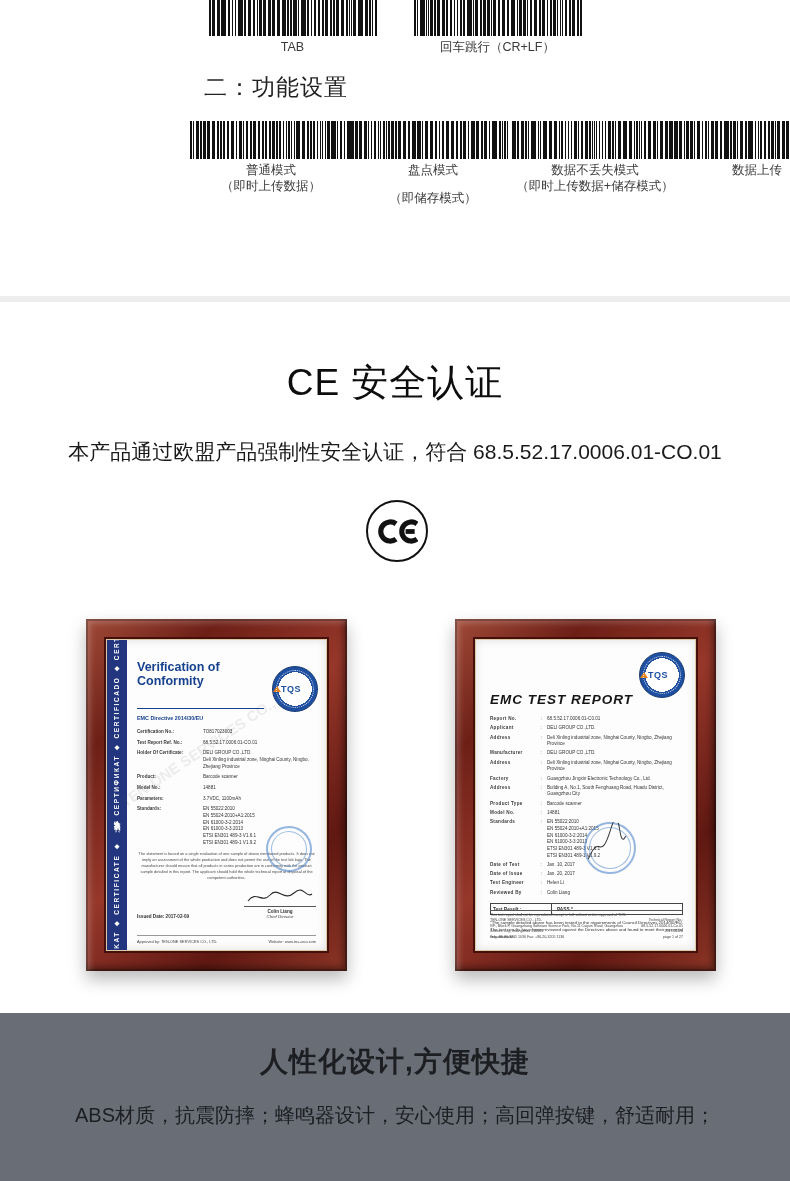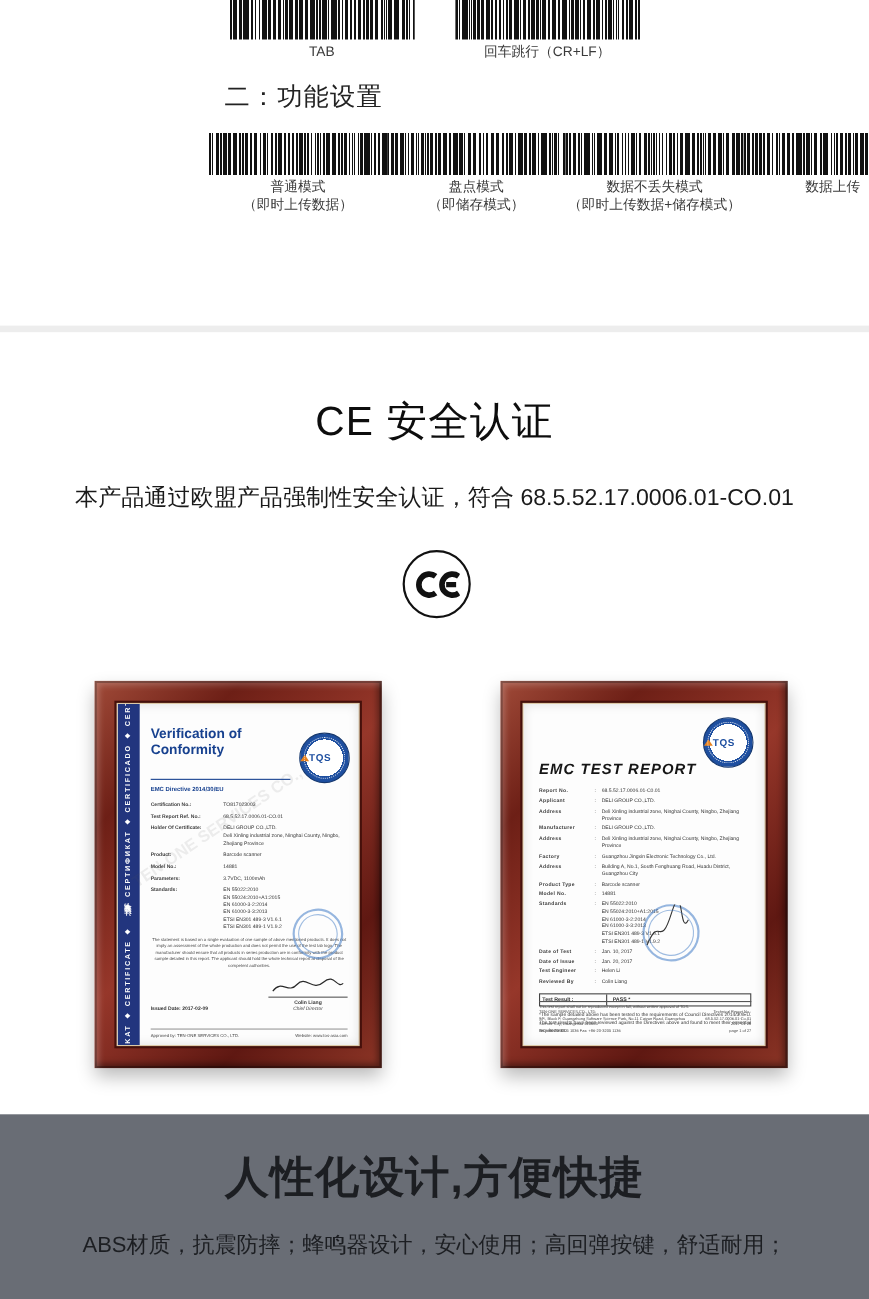--- a/index.html
+++ b/index.html
@@ -93,21 +93,21 @@
   .rc-footer{position:absolute;left:0;right:0;bottom:4px;border-top:.7px solid #555;padding-top:2px;
              font-size:3.6px;color:#444;}
   .rc-footer-cols{display:flex;justify-content:space-between;margin-top:1px;}
   .rc-footer-cols .left{white-space:pre-line;line-height:1.5;}
   .rc-footer-cols .right{white-space:pre-line;line-height:1.5;text-align:right;}
   .sig-svg{display:block;}
 
   
   .design{position:absolute;left:0;top:1013px;width:790px;height:168px;background:#696d75;
           text-align:center;color:#1c1e22;}
-  .design-title{padding-top:30px;font-size:40px;font-weight:bold;letter-spacing:1px;}
+  .design-title{padding-top:30px;font-size:28px;font-weight:bold;letter-spacing:1px;}
   .design-desc{margin-top:20px;font-size:20px;line-height:1.45;}
 </style>
 </head>
 <body>
 
 <div class="page">
 
   <div class="top-grid">
 
       <div class="bc-cell">
@@ -307,21 +307,21 @@
             <rect x="132" y="0" width="3" height="38" fill="#111"></rect>
             <rect x="137" y="0" width="1" height="38" fill="#111"></rect>
             <rect x="140" y="0" width="5" height="38" fill="#111"></rect>
             <rect x="147" y="0" width="2" height="38" fill="#111"></rect>
             <rect x="150" y="0" width="1" height="38" fill="#111"></rect>
             <rect x="152" y="0" width="2" height="38" fill="#111"></rect>
             <rect x="155" y="0" width="1" height="38" fill="#111"></rect>
             <rect x="160" y="0" width="2" height="38" fill="#111"></rect>
           </svg></div>
         <div class="bc-label">盘点模式</div>
-        <div class="bc-label" style="margin-top:0;">（即储存模式）</div>
+        <div class="bc-label" style="margin-top:12px;">（即储存模式）</div>
       </div>
 
       <div class="bc-cell">
         <div class="bc"><svg width="162" height="38" shape-rendering="crispEdges">
             <rect x="0" y="0" width="2" height="38" fill="#111"></rect>
             <rect x="3" y="0" width="2" height="38" fill="#111"></rect>
             <rect x="7" y="0" width="3" height="38" fill="#111"></rect>
             <rect x="11" y="0" width="2" height="38" fill="#111"></rect>
             <rect x="14" y="0" width="1" height="38" fill="#111"></rect>
             <rect x="17" y="0" width="5" height="38" fill="#111"></rect>

